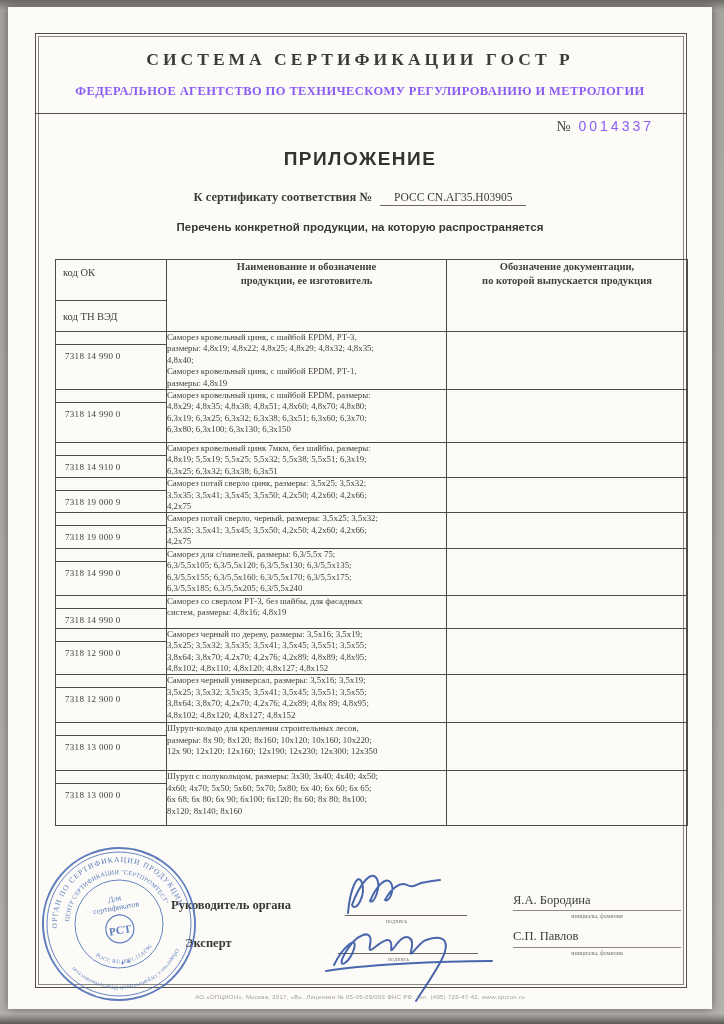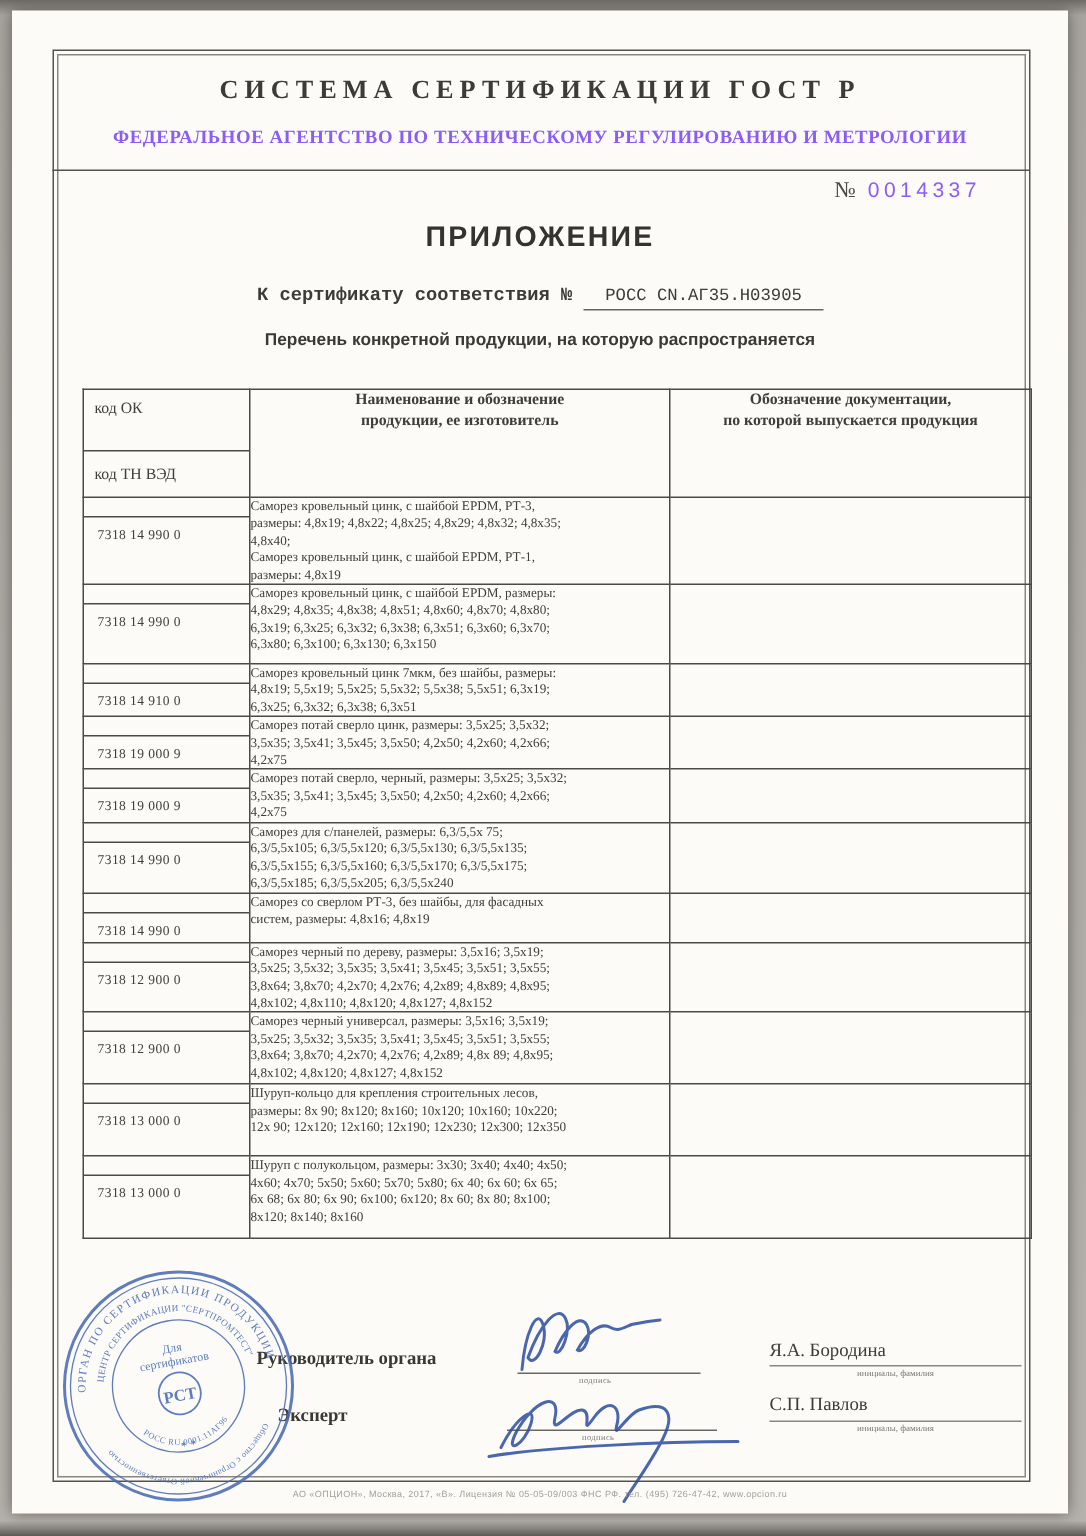--- a/index.html
+++ b/index.html
@@ -21,21 +21,21 @@
   .subtitle{position:absolute;left:0;top:77px;width:100%;text-align:center;
     font-weight:bold;font-size:12.5px;letter-spacing:.4px;color:#8b5cf6;}
 
   .cert-no{position:absolute;right:58px;top:111px;display:flex;align-items:baseline;gap:8px;}
   .cert-no .nosym{font-size:15px;color:#4a4845;}
   .cert-no .digits{font-family:Liberation Sans, sans-serif;font-size:14px;letter-spacing:3px;color:#8b5cf6;}
 
   .doc-title{position:absolute;left:0;top:141px;width:100%;text-align:center;
     font-family:"Liberation Sans", sans-serif;font-weight:bold;font-size:19px;letter-spacing:1.5px;color:#34332f;}
 
-  .cert-line{position:absolute;left:0;top:180px;width:100%;text-align:center;color:#3d3b37;font-family:Liberation Mono, monospace;}
+  .cert-line{position:absolute;left:0;top:180px;width:100%;text-align:center;color:#3d3b37;}
   .cert-line .lbl{font-weight:bold;font-size:12.5px;}
   .cert-line .num{display:inline-block;font-size:11.5px;border-bottom:1px solid #6a6762;
     padding:0 14px 2px 14px;margin-left:8px;vertical-align:baseline;}
 
   .listing{position:absolute;left:0;top:212px;width:100%;text-align:center;
     font-family:"Liberation Sans", sans-serif;font-weight:bold;font-size:11.5px;line-height:17px;color:#3a3935;}
 
   table.products{position:absolute;left:47px;top:252px;width:632px;border-collapse:collapse;table-layout:fixed;}
   table.products td{border:1px solid #4c4a46;padding:0;vertical-align:top;color:#403e3a;}
   col.c1{width:111px;} col.c2{width:280px;} col.c3{width:241px;}

